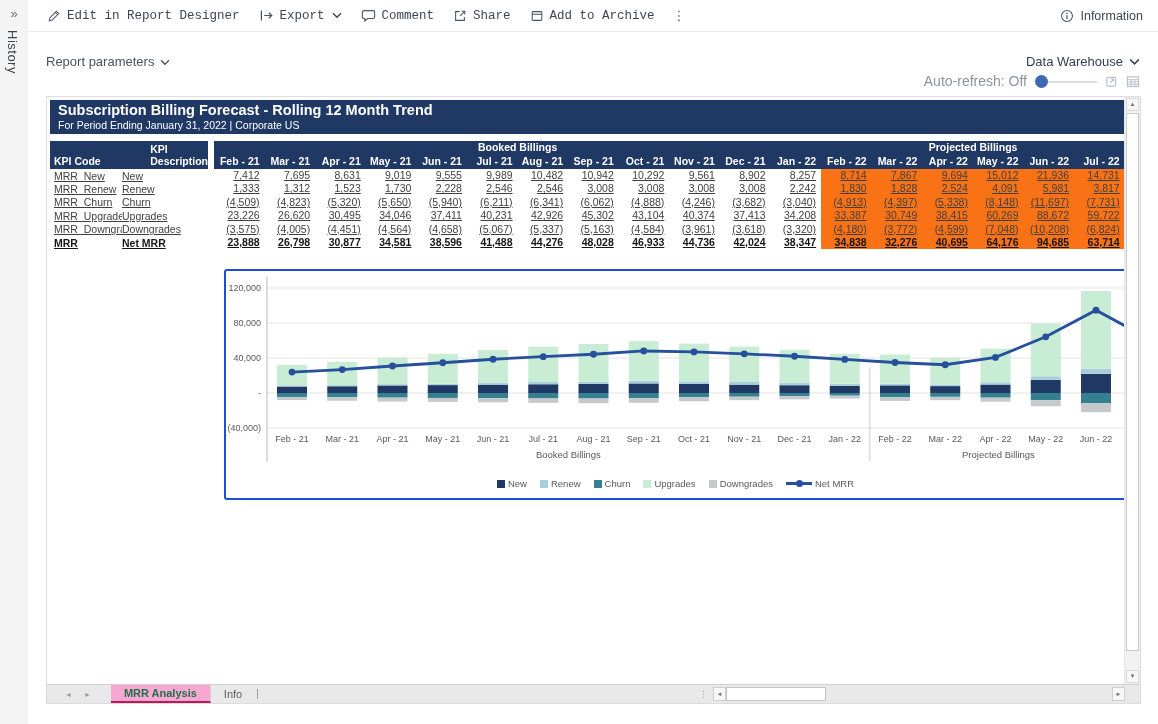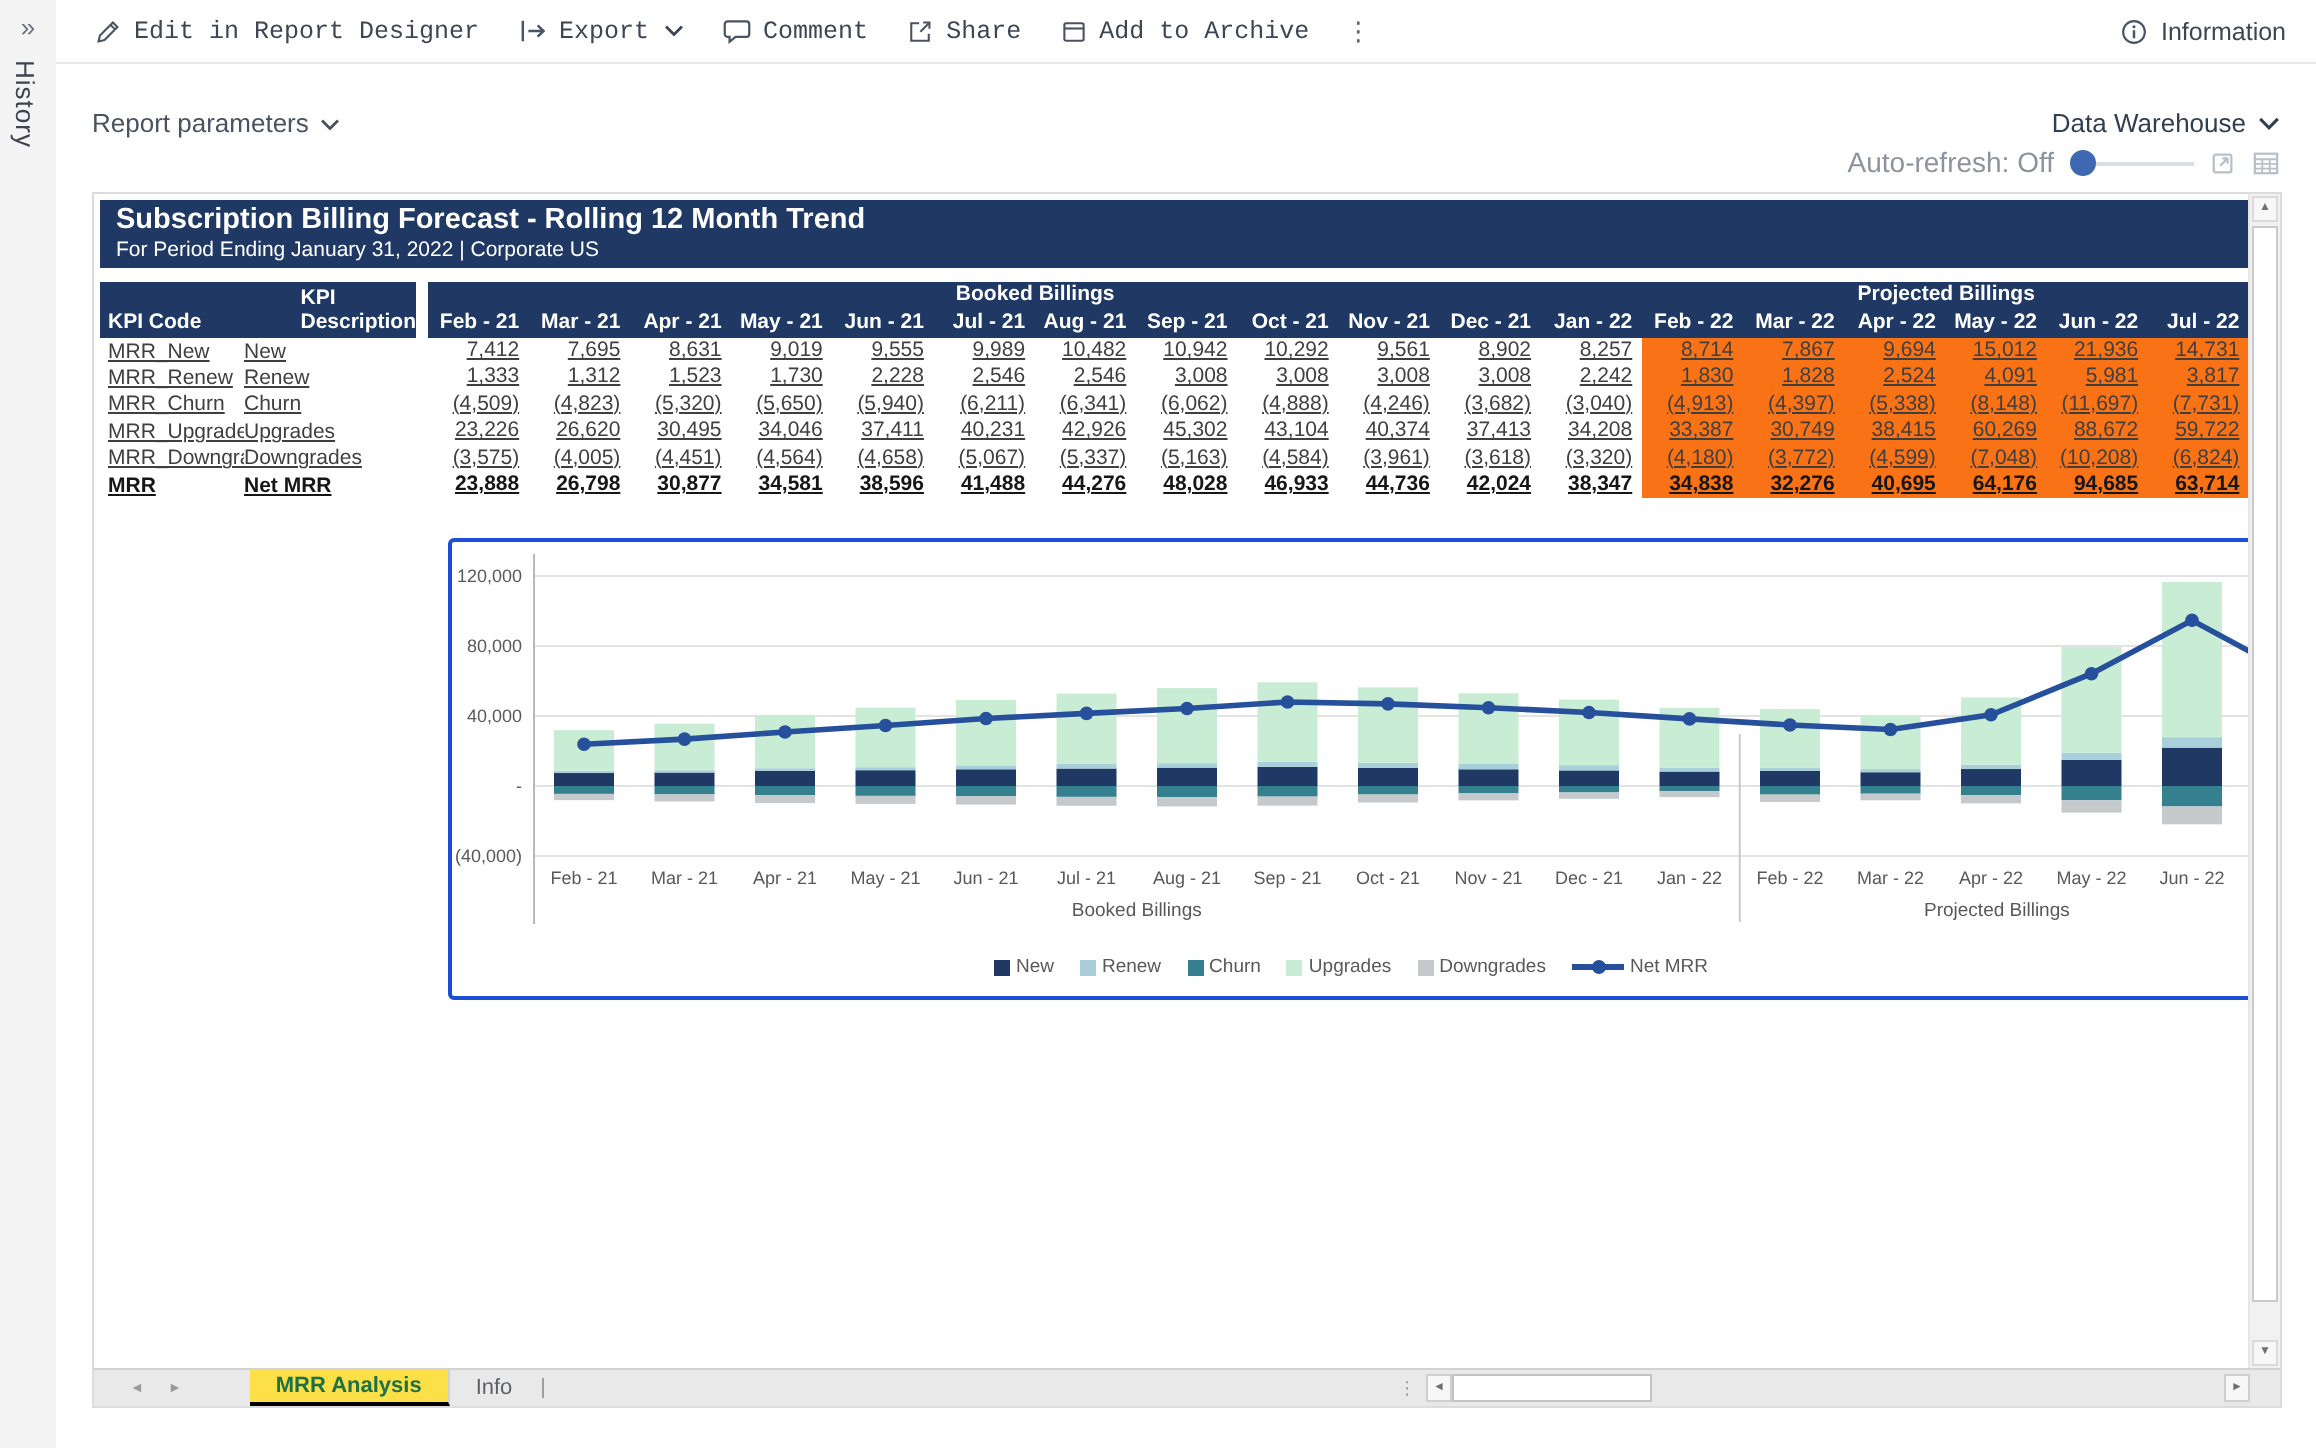--- a/index.html
+++ b/index.html
@@ -81,22 +81,22 @@
   .vs-btn{position:absolute;left:1px;right:1px;height:13px;background:#f7f7f7;border:1px solid #dadada;
     box-sizing:border-box;font-size:6px;color:#6f6f6f;text-align:center;line-height:11px;cursor:pointer;}
   .vs-up{top:1px;}
   .vs-down{bottom:1px;}
   .vs-thumb{position:absolute;left:1px;right:1px;top:16px;height:538px;background:#fff;border:1px solid #c9c9c9;box-sizing:border-box;cursor:pointer;}
   .tabstrip{position:absolute;left:0;right:0;bottom:0;height:19px;background:#e9e9e9;
     border-top:1px solid #d2d2d2;display:flex;align-items:stretch;box-sizing:border-box;}
   .ts-arrows{display:flex;align-items:center;gap:12px;padding:0 12px 0 18px;color:#9a9a9a;font-size:7px;}
   .ts-arrow{cursor:pointer;}
   .tab{display:flex;align-items:center;padding:0 13px;font-size:11px;color:#5d6166;cursor:pointer;}
-  .tab.active{background:#fde047;color:#1e7145;font-weight:bold;border-right:1px solid #d2d2d2;
-    border-bottom:2px solid #000000;box-sizing:border-box;margin-left:22px;}
+  .tab.active{background:#f9a8d4;color:#1e7145;font-weight:bold;border-right:1px solid #d2d2d2;
+    border-bottom:2px solid #be185d;box-sizing:border-box;margin-left:8px;}
   .tab-sep{width:1px;height:10px;background:#9aa0a6;align-self:center;margin-left:2px;}
   .grip{position:absolute;left:652px;top:0;bottom:0;display:flex;align-items:center;
     color:#9a9a9a;font-size:9px;cursor:pointer;}
   .hbar{position:absolute;left:666px;width:412px;top:2px;bottom:2px;display:flex;align-items:stretch;}
   .hs-btn{width:13px;background:#f7f7f7;border:1px solid #cfcfcf;box-sizing:border-box;font-size:6px;
     color:#6f6f6f;display:flex;align-items:center;justify-content:center;cursor:pointer;}
   .hs-track{flex:1;position:relative;background:#e9e9e9;}
   .hs-thumb{position:absolute;left:0;top:0;bottom:0;width:100px;background:#fff;border:1px solid #c3c3c3;box-sizing:border-box;cursor:pointer;}
 </style>
 </head>

